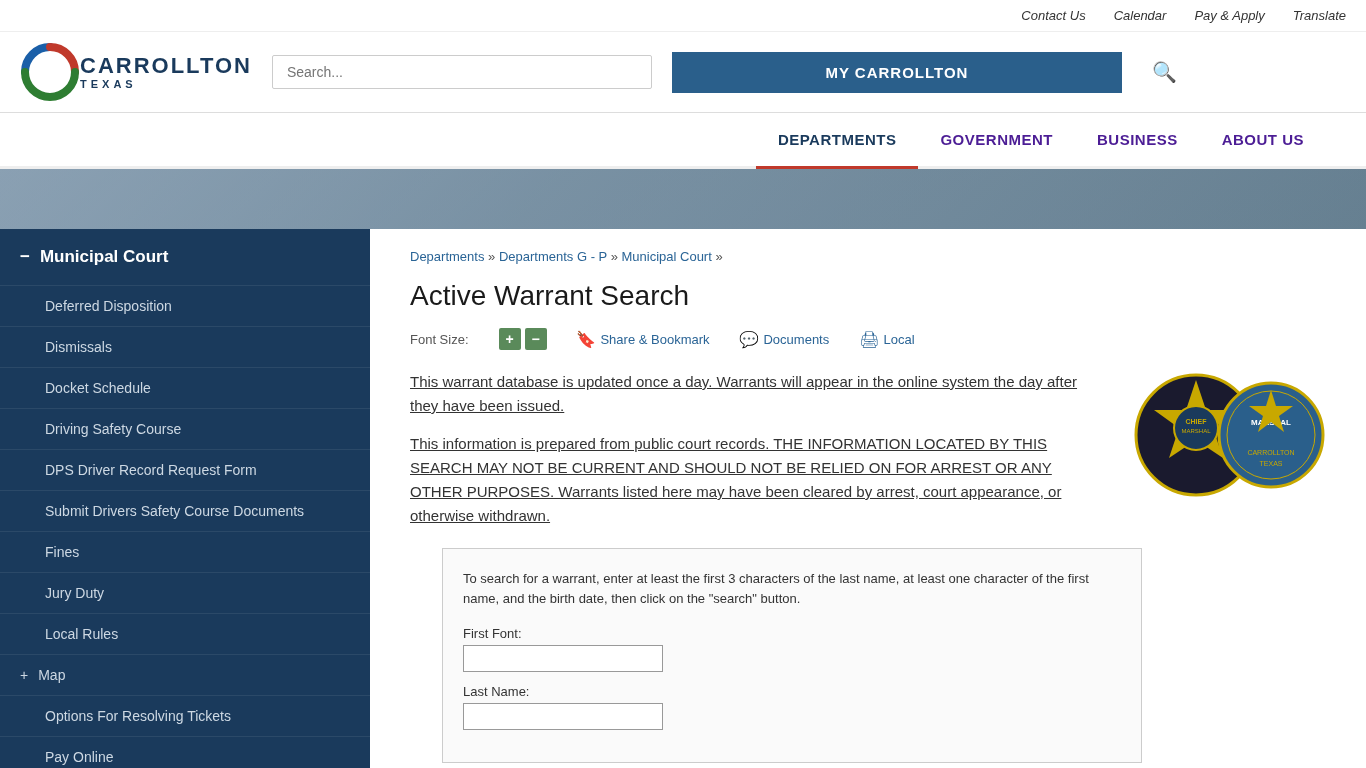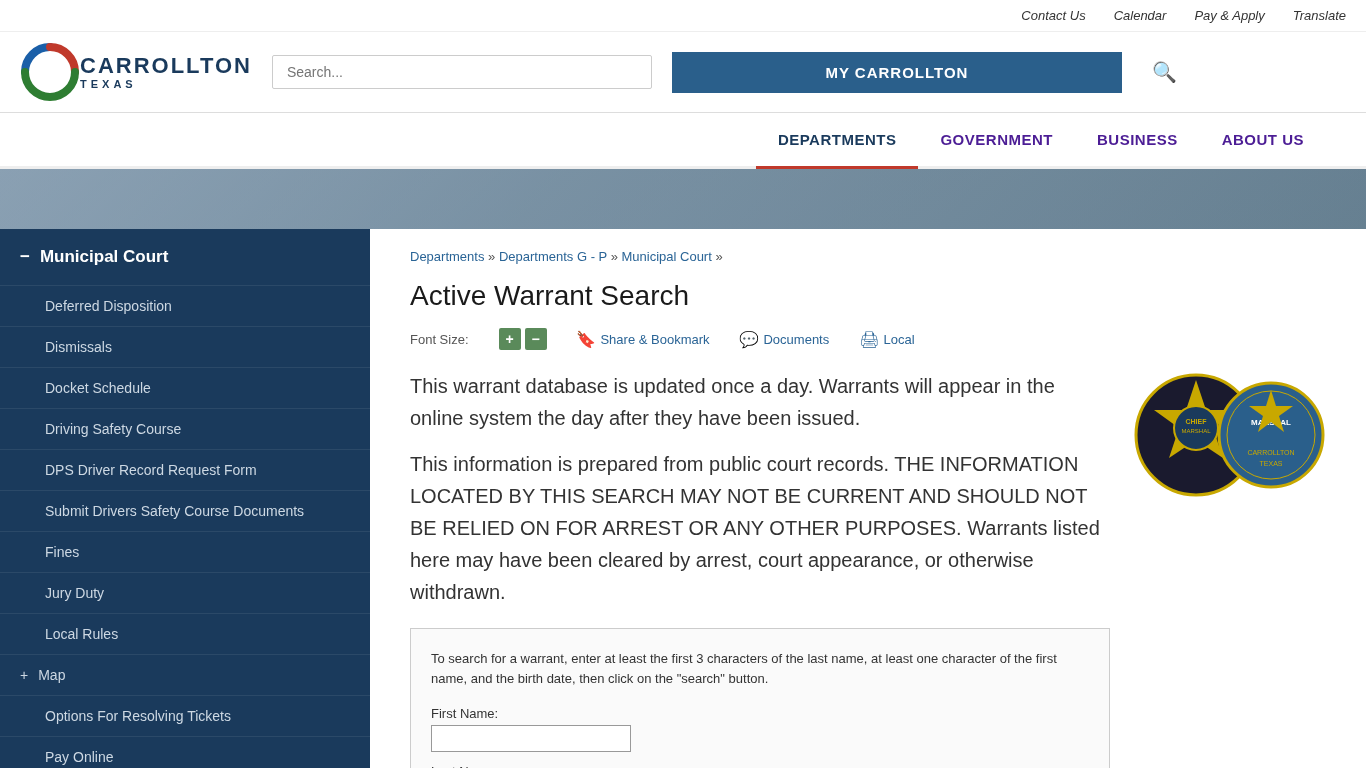--- a/index.html
+++ b/index.html
@@ -226,43 +226,45 @@
       text-decoration: none;
       font-size: 13px;
       cursor: pointer;
     }
     .toolbar-icon {
       font-size: 16px;
     }
 
     
     .body-text {
-      font-size: 20px;
+      font-size: 15px;
       line-height: 1.6;
       color: #333;
       margin-bottom: 14px;
       max-width: 700px;
+      text-decoration: underline;
     }
 
     
     .badge-img {
       float: right;
       width: 200px;
       height: 150px;
       margin-left: 20px;
       margin-top: -10px;
     }
 
     
     .search-box {
       border: 1px solid #ccc;
       padding: 20px;
       max-width: 700px;
       margin-top: 20px;
       background: #fafafa;
+      margin-left: 32px;
     }
     .search-box p {
       font-size: 13px;
       color: #333;
       line-height: 1.5;
       margin-bottom: 18px;
     }
     .form-group {
       margin-bottom: 12px;
     }
@@ -405,21 +407,21 @@
         <text x="145" y="106" text-anchor="middle" font-size="7" fill="#c8a800">TEXAS</text>
       </svg>
     </div>
 
     <p class="body-text">This warrant database is updated once a day. Warrants will appear in the online system the day after they have been issued.</p>
     <p class="body-text">This information is prepared from public court records. THE INFORMATION LOCATED BY THIS SEARCH MAY NOT BE CURRENT AND SHOULD NOT BE RELIED ON FOR ARREST OR ANY OTHER PURPOSES. Warrants listed here may have been cleared by arrest, court appearance, or otherwise withdrawn.</p>
 
     <div class="search-box">
       <p>To search for a warrant, enter at least the first 3 characters of the last name, at least one character of the first name, and the birth date, then click on the "search" button.</p>
       <div class="form-group">
-        <label class="form-label">First Name:</label>
+        <label class="form-label">First Font:</label>
         <input class="form-input" type="text" style="">
       </div>
       <div class="form-group">
         <label class="form-label">Last Name:</label>
         <input class="form-input" type="text" style="">
       </div>
     </div>
 
   </main>
 </div>

